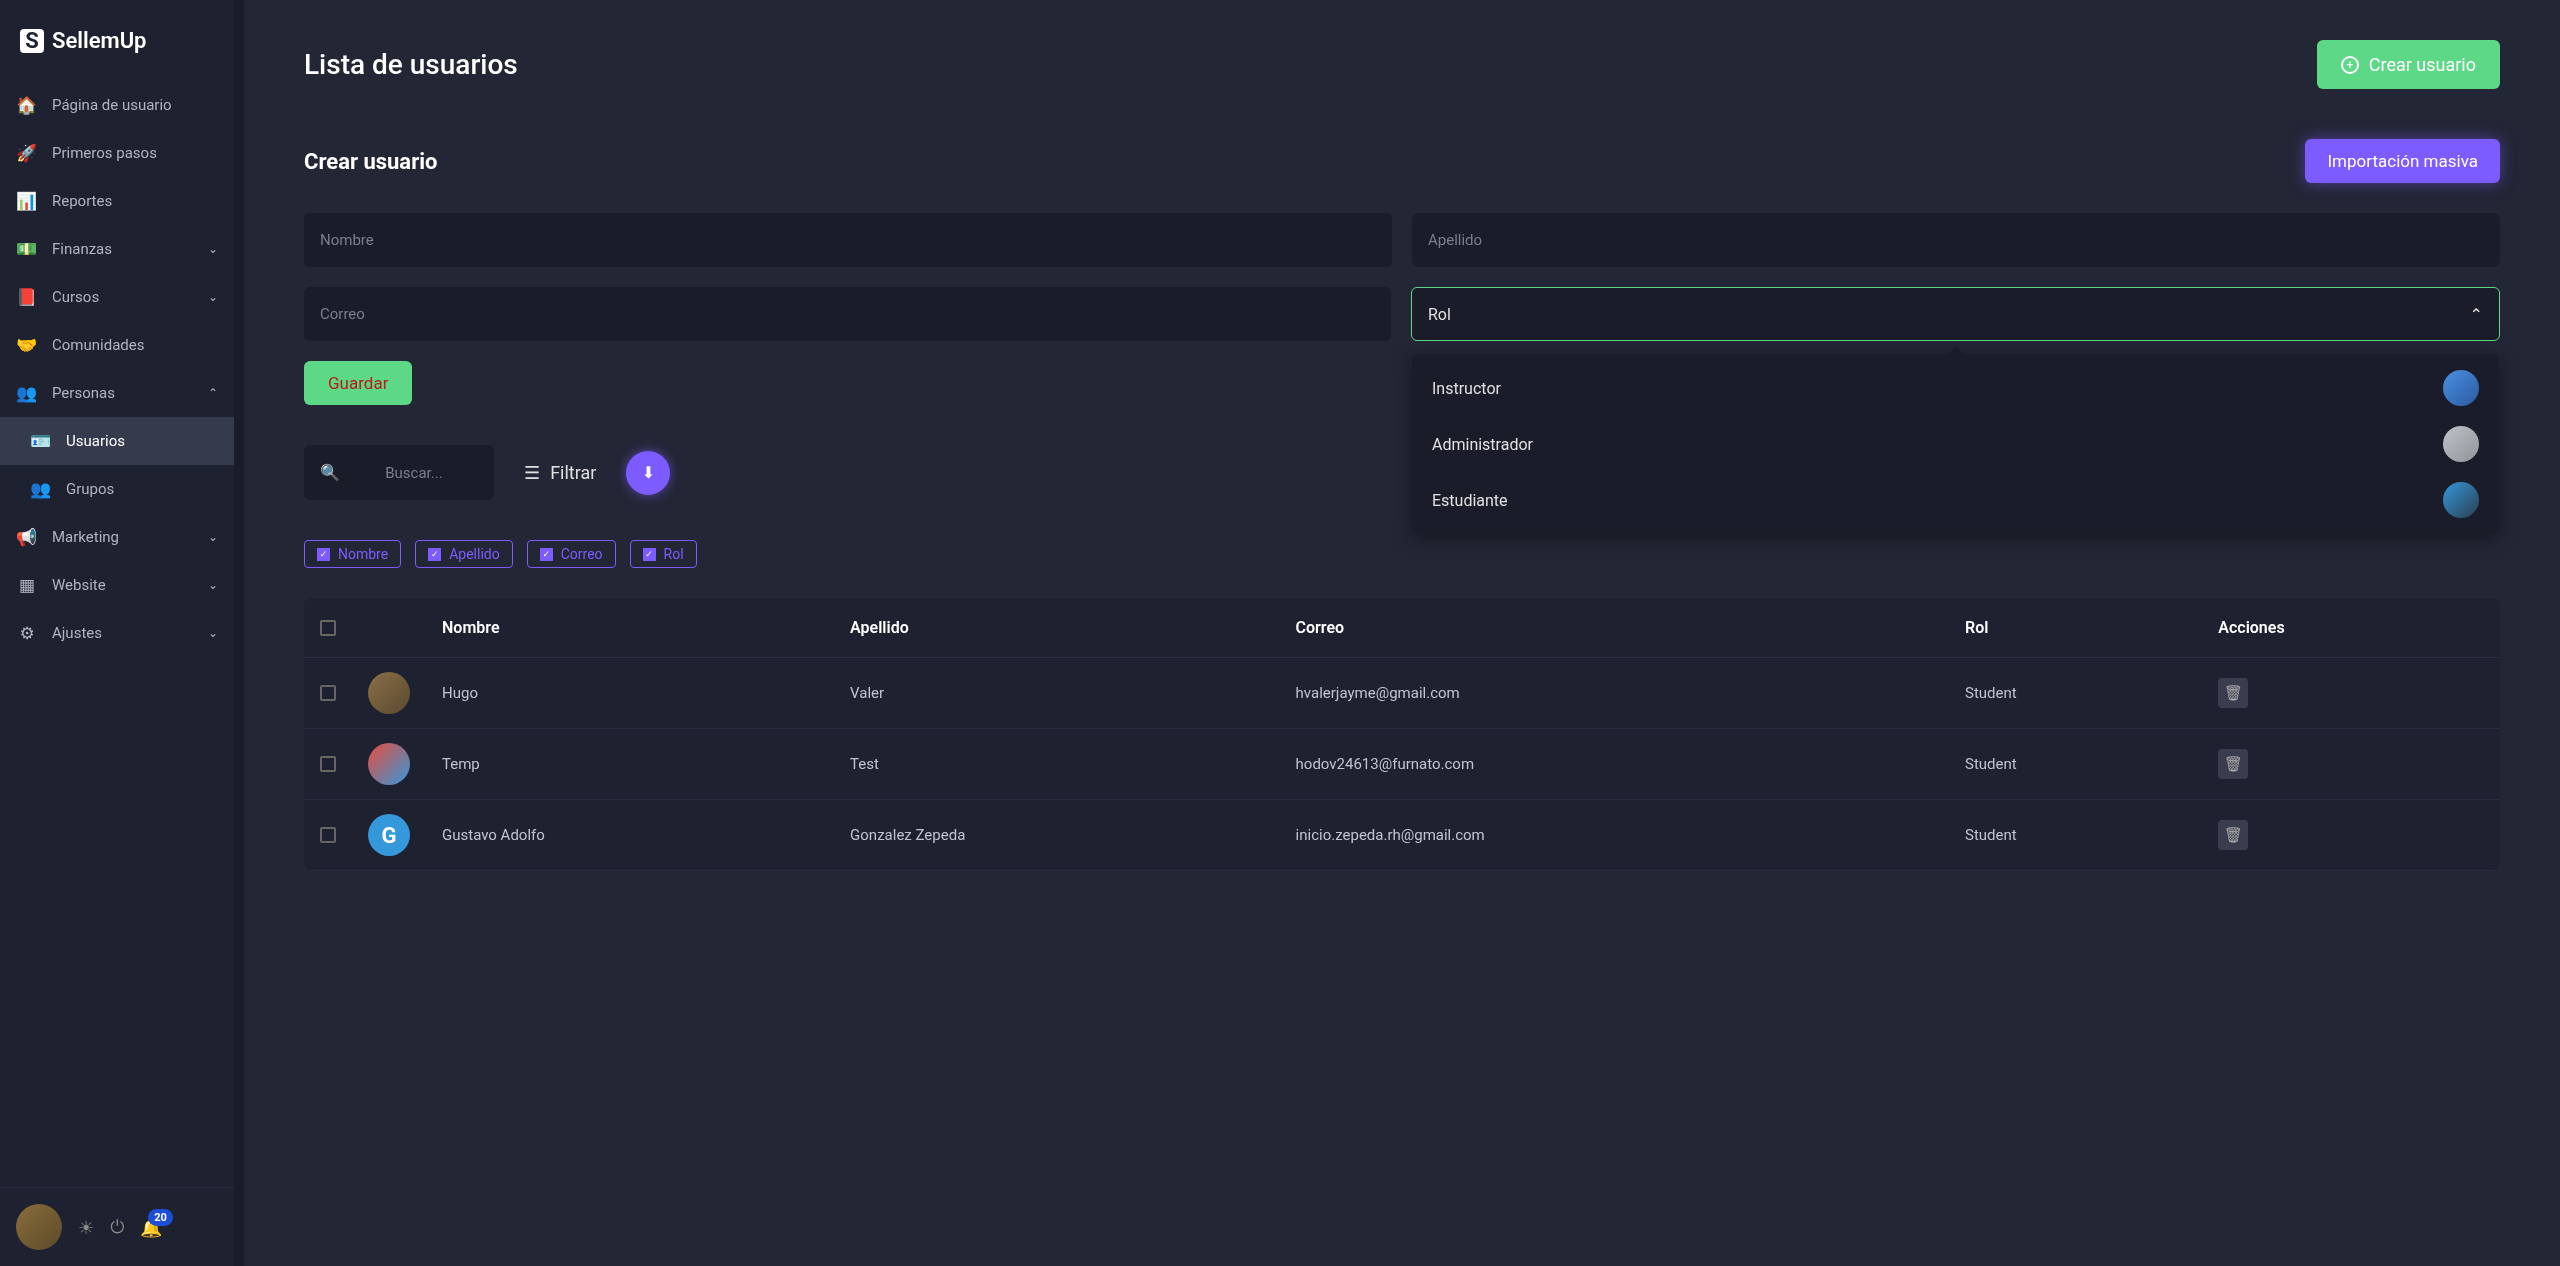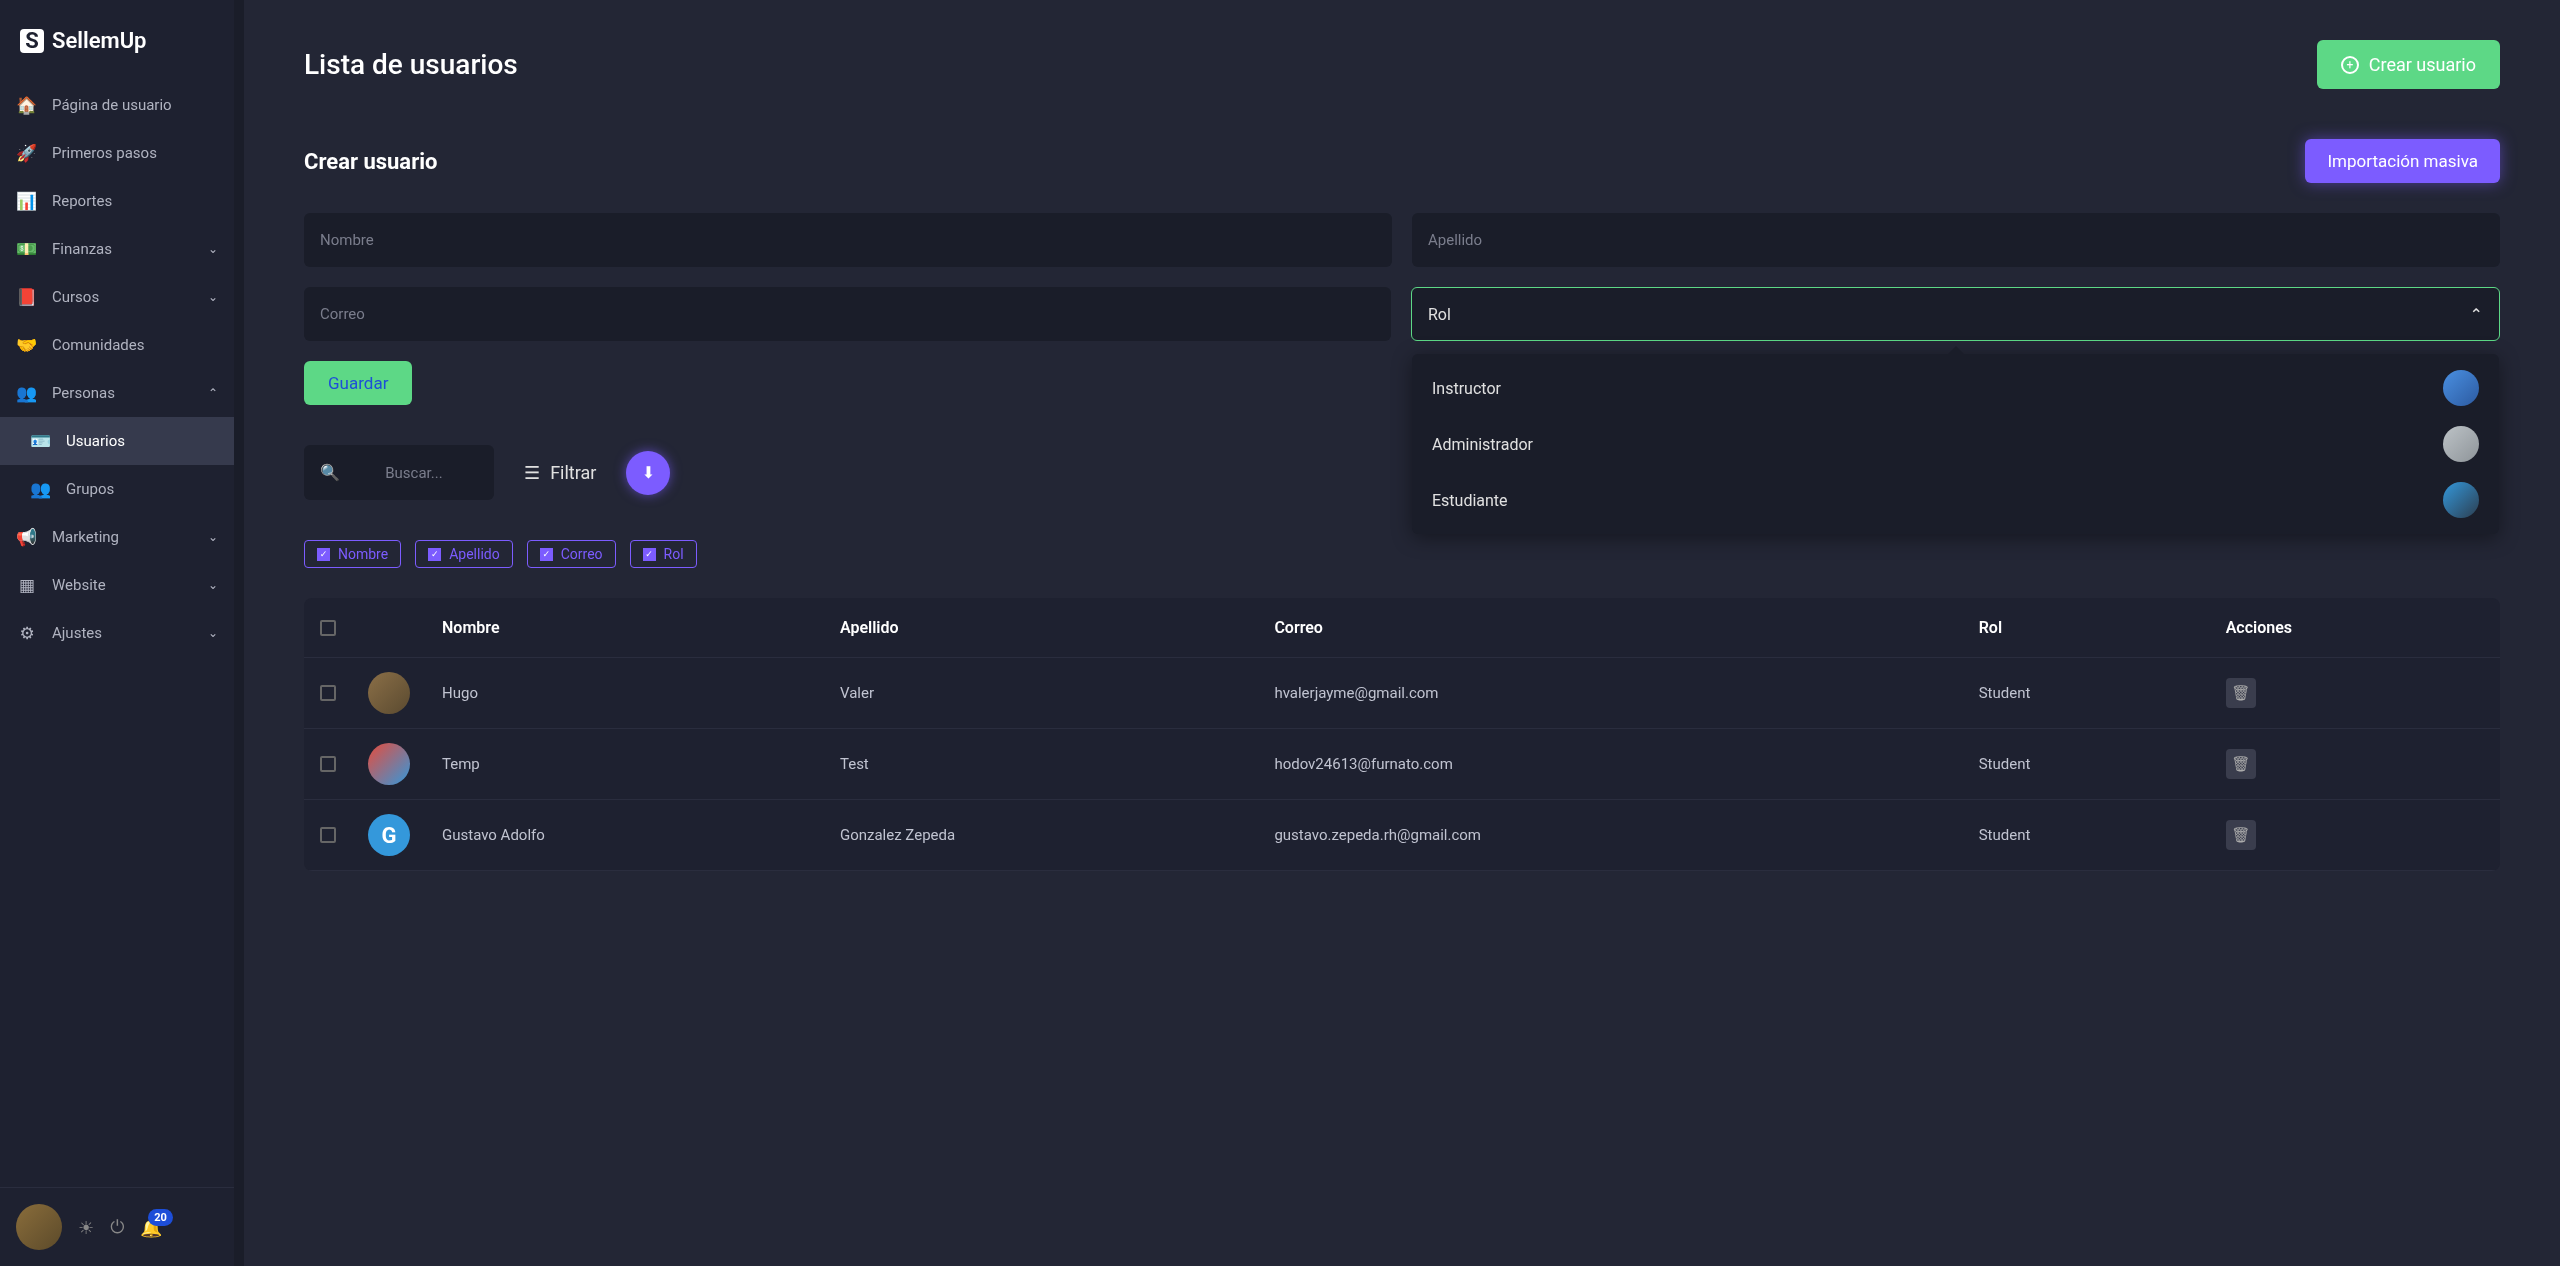--- a/index.html
+++ b/index.html
@@ -237,21 +237,21 @@
       width: 36px;
       height: 36px;
       border-radius: 50%;
       background: #d0d0d0;
     }
     .role-avatar.blue { background: linear-gradient(135deg, #4a90e2, #2c5aa0); }
     .role-avatar.grad { background: linear-gradient(135deg, #3498db, #2c3e50); }
     .role-avatar.admin { background: linear-gradient(135deg, #bdc3c7, #8e9499); }
     .btn-save {
       background: #5dd886;
-      color: #1d4ed8;
+      color: #b91c1c;
       border: none;
       padding: 12px 24px;
       border-radius: 6px;
       font-size: 17px;
       cursor: pointer;
       margin-bottom: 40px;
     }
     .toolbar-row {
       display: flex;
       align-items: center;
@@ -588,21 +588,21 @@
       </tr>
       <tr>
         <td>
             <div class="checkbox"></div>
           </td>
         <td>
             <div class="row-avatar a3">G</div>
           </td>
         <td>Gustavo Adolfo</td>
         <td>Gonzalez Zepeda</td>
-        <td>gustavo.zepeda.rh@gmail.com</td>
+        <td>inicio.zepeda.rh@gmail.com</td>
         <td>Student</td>
         <td>
             <div class="action-btn">
               <span>🗑</span>
             </div>
           </td>
       </tr>
     </tbody>
   </table>
 </div>

